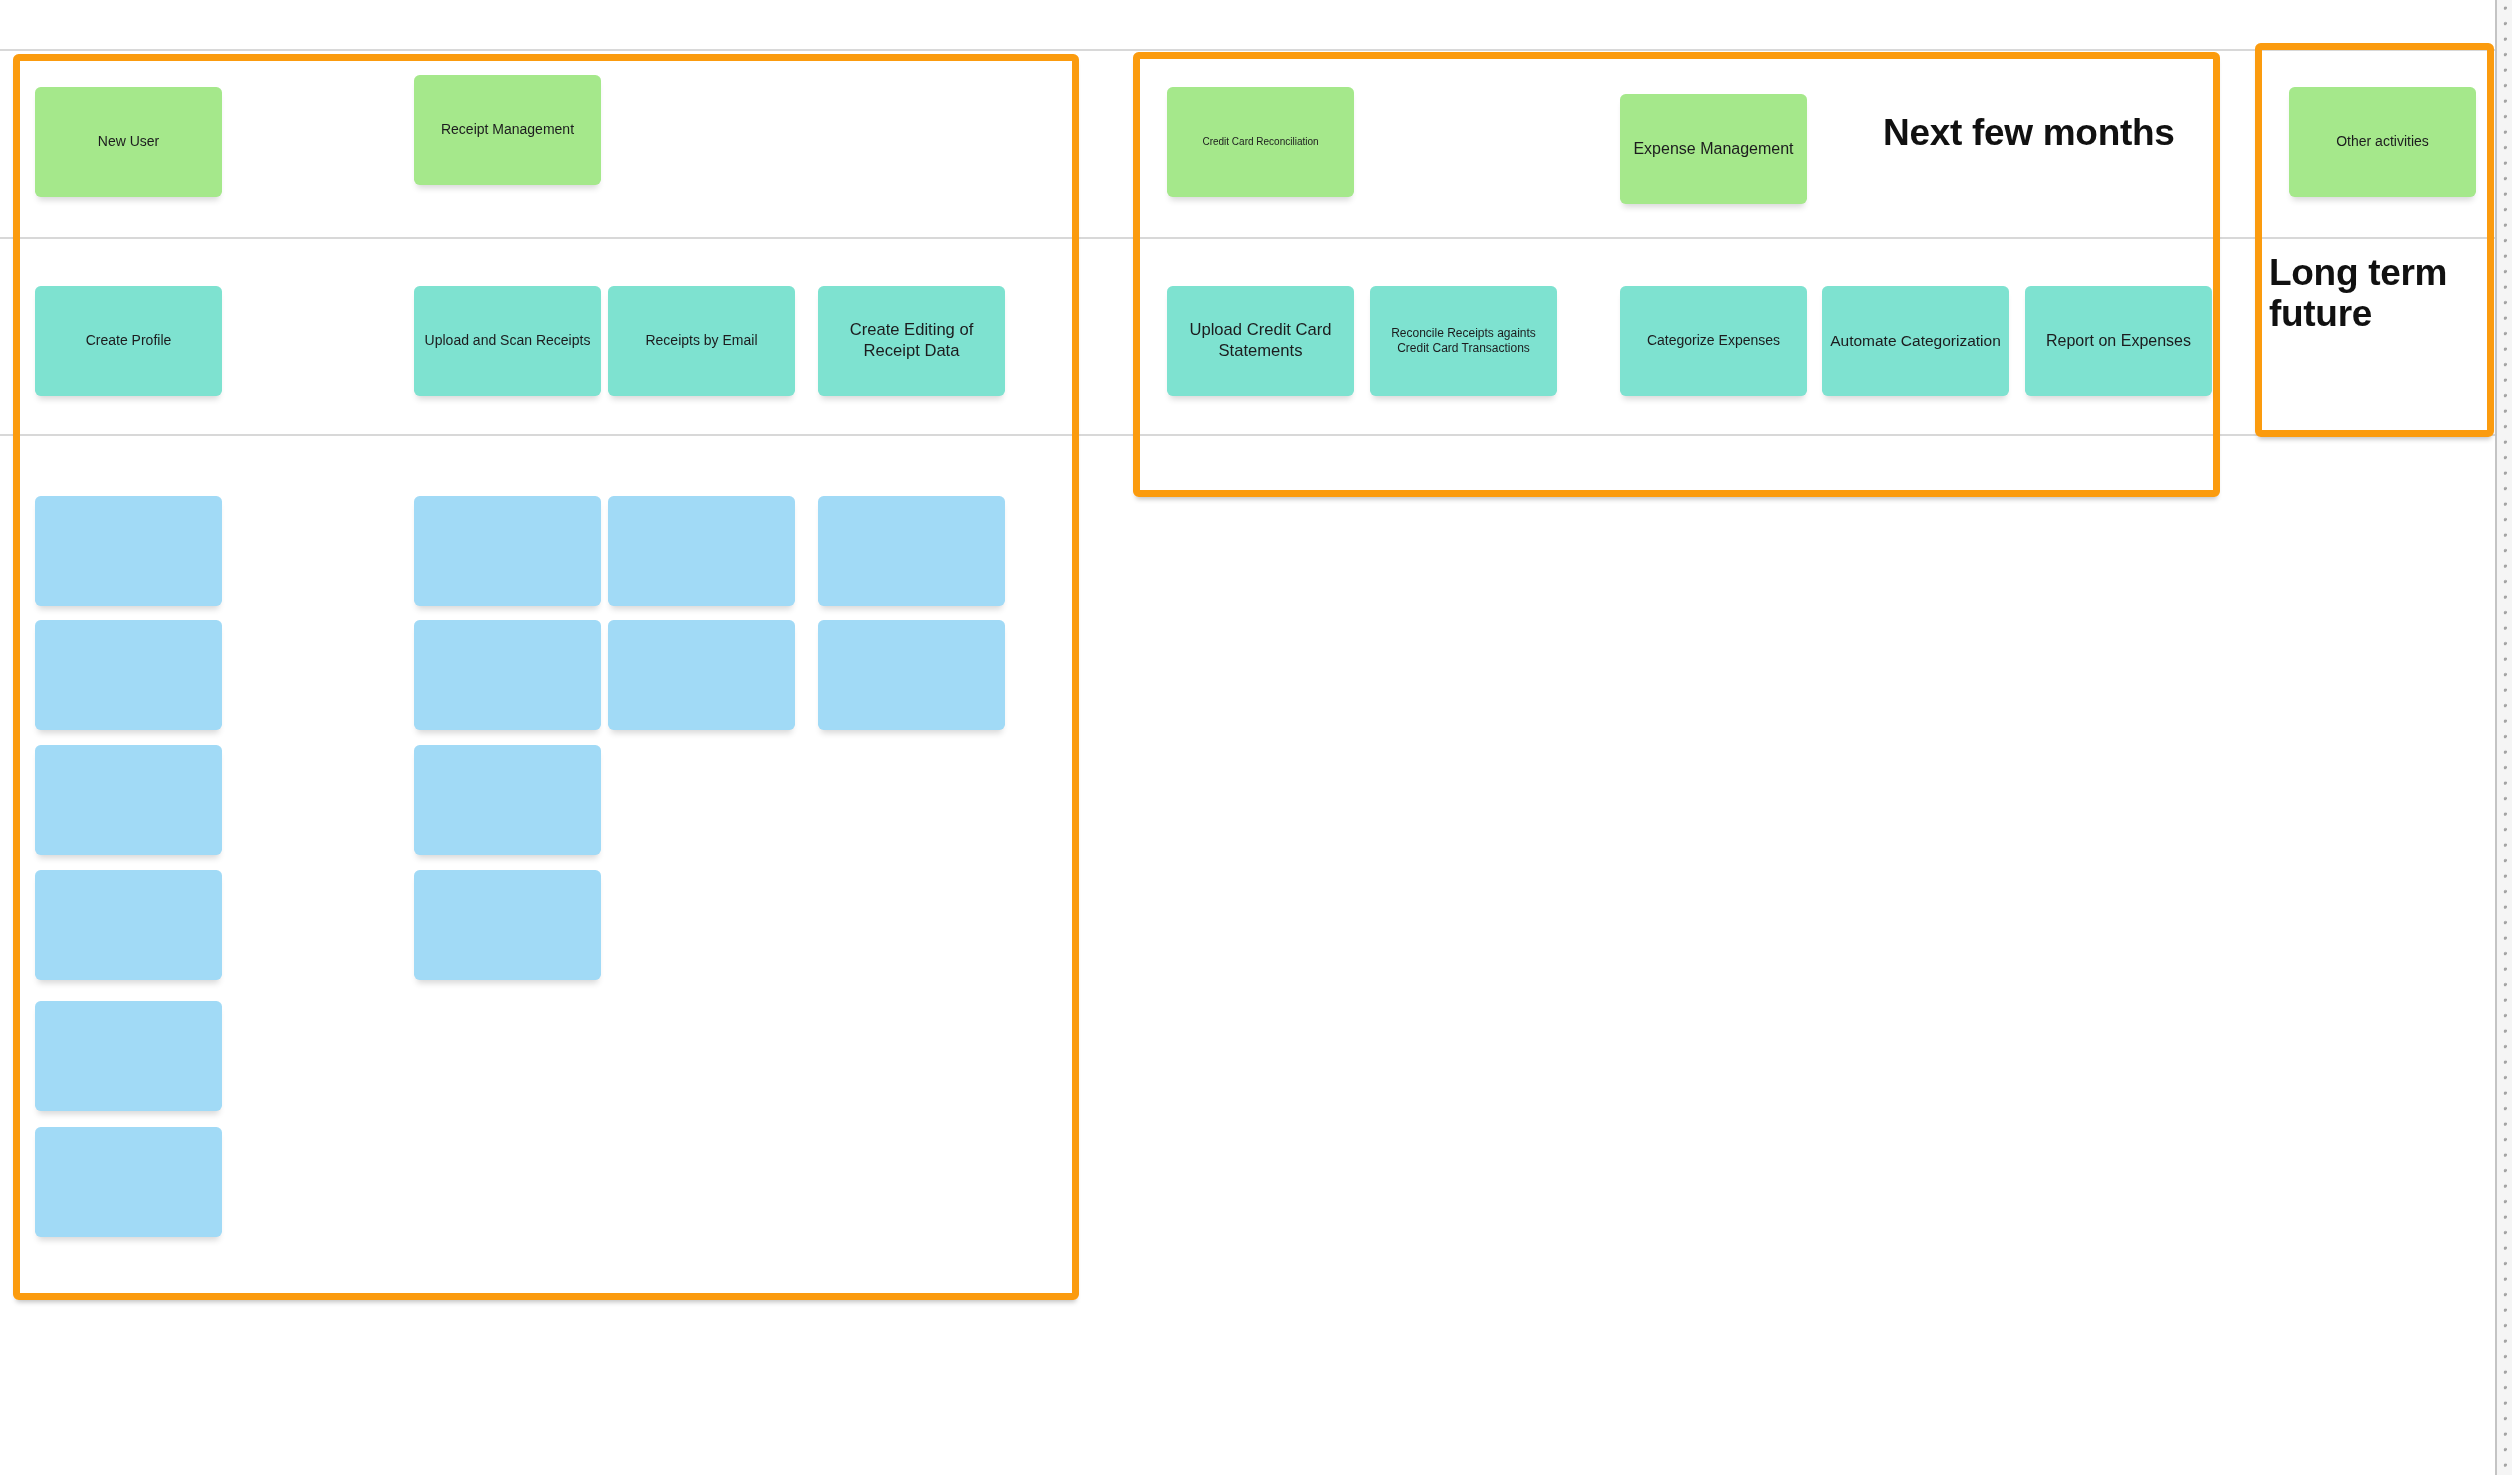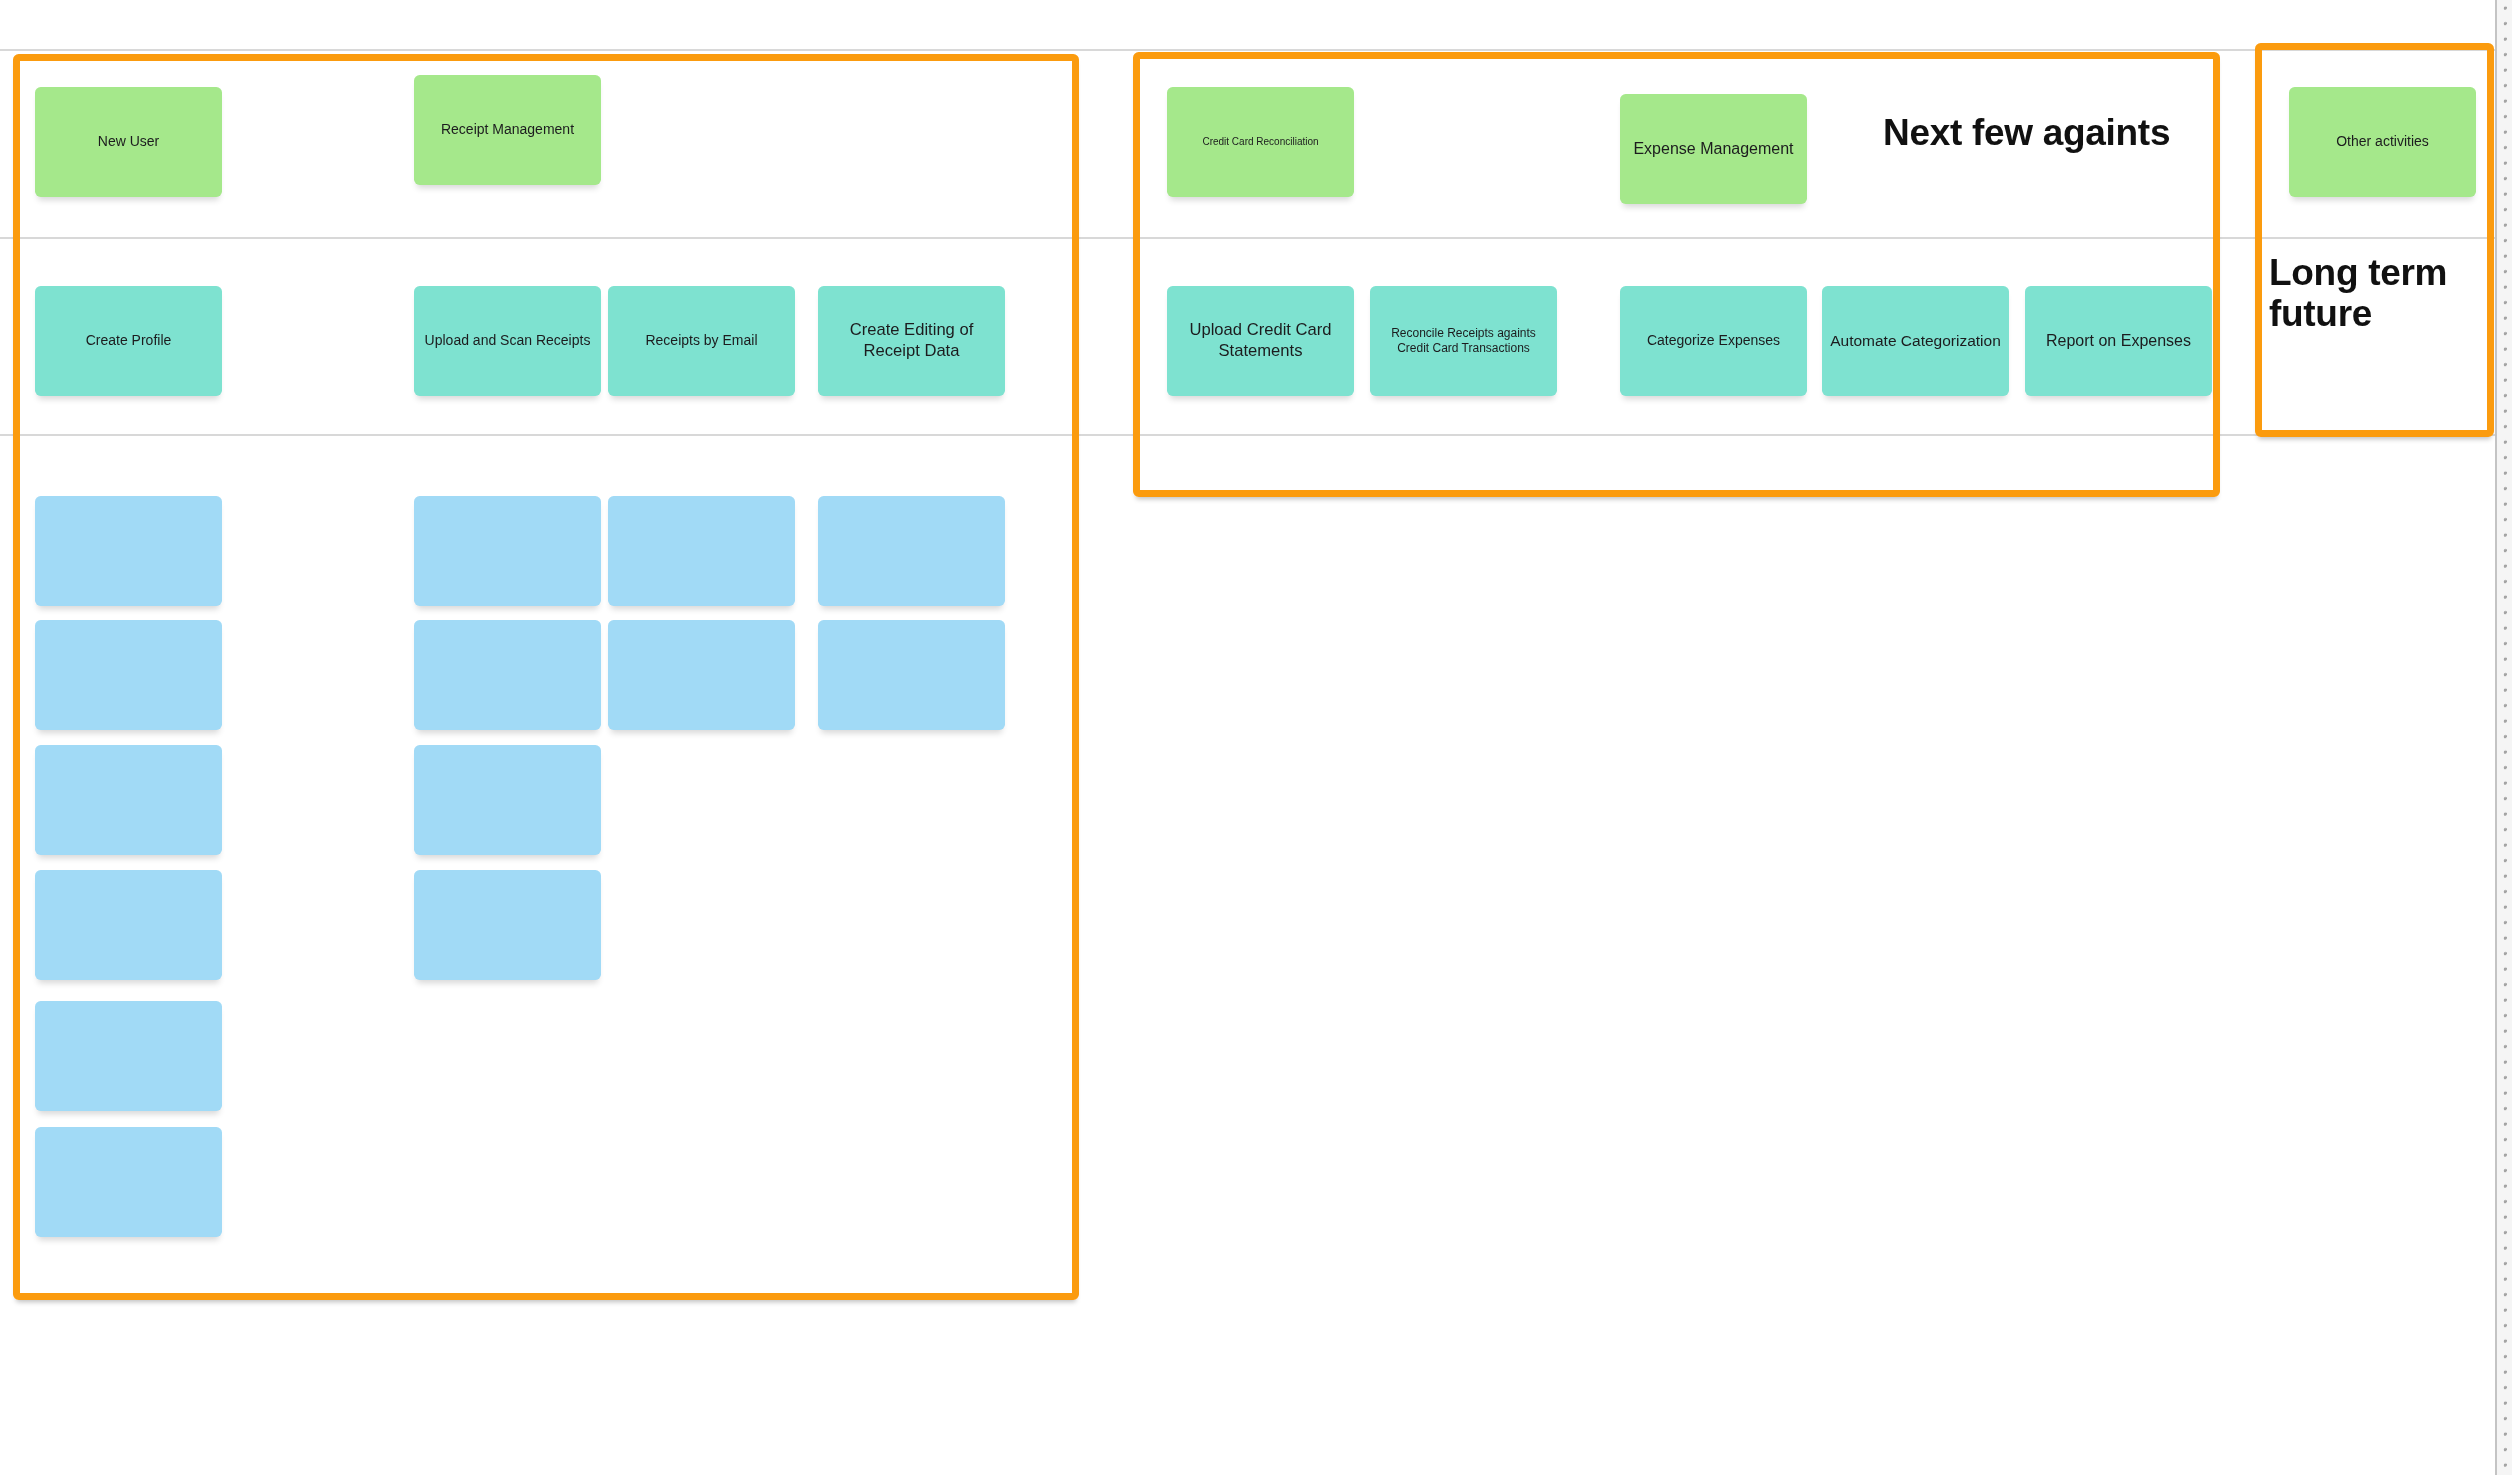--- a/index.html
+++ b/index.html
@@ -78,21 +78,21 @@
       <div class="hline" style="top: 434px;"></div>
     </div>
 
   <div class="edge-line"></div>
   <div class="edge-strip"></div>
 
   <div class="frame" id="frame-sprints"></div>
   <div class="frame" id="frame-months"></div>
   <div class="frame" id="frame-future"></div>
 
-  <div class="title" id="title-months">Next few againts</div>
+  <div class="title" id="title-months">Next few months</div>
   <div class="title" id="title-future">Long term future</div>
 
   <div id="stickies">
       <div class="sticky epic" style="left: 35px; top: 87px;">
         <span>New User</span>
       </div>
       <div class="sticky epic" style="left: 414px; top: 75px;">
         <span>Receipt Management</span>
       </div>
       <div class="sticky epic" style="left: 1167px; top: 87px; font-size: 10px;">

